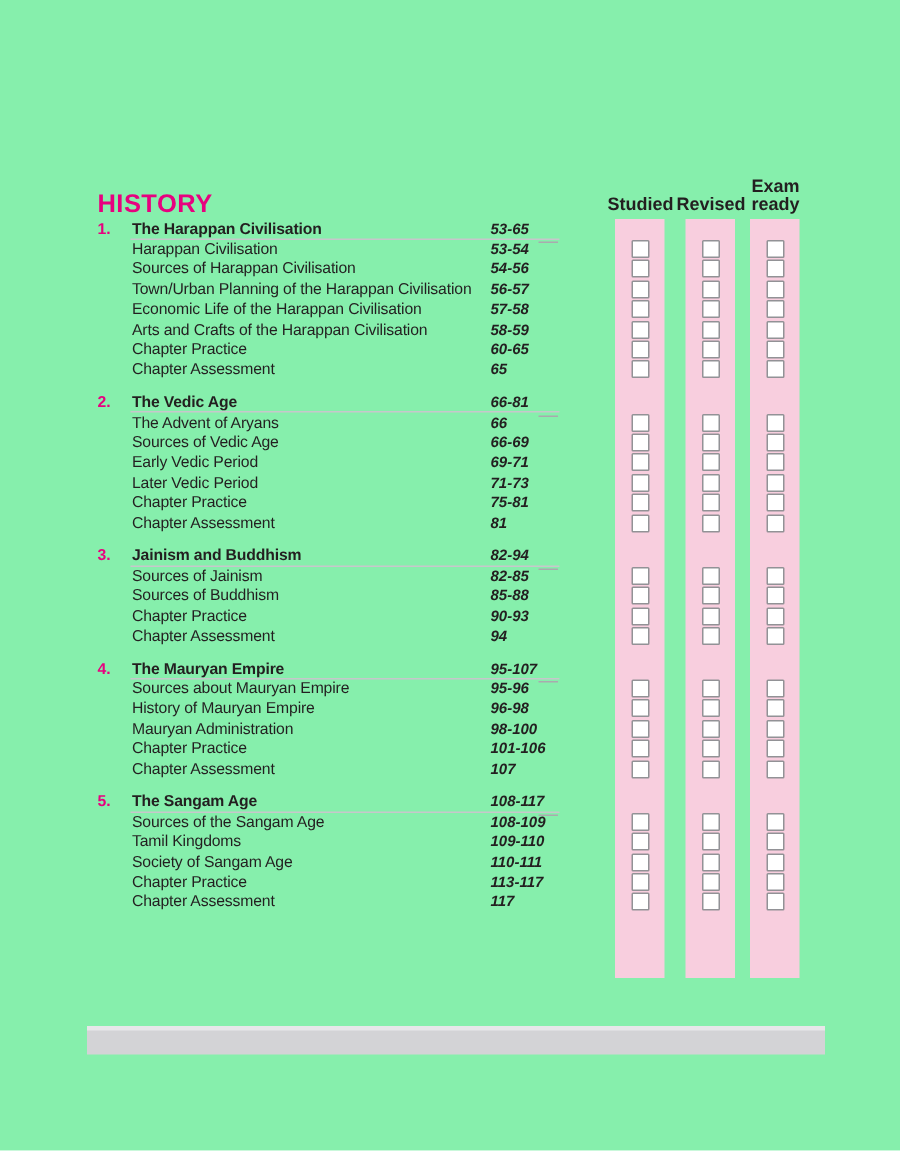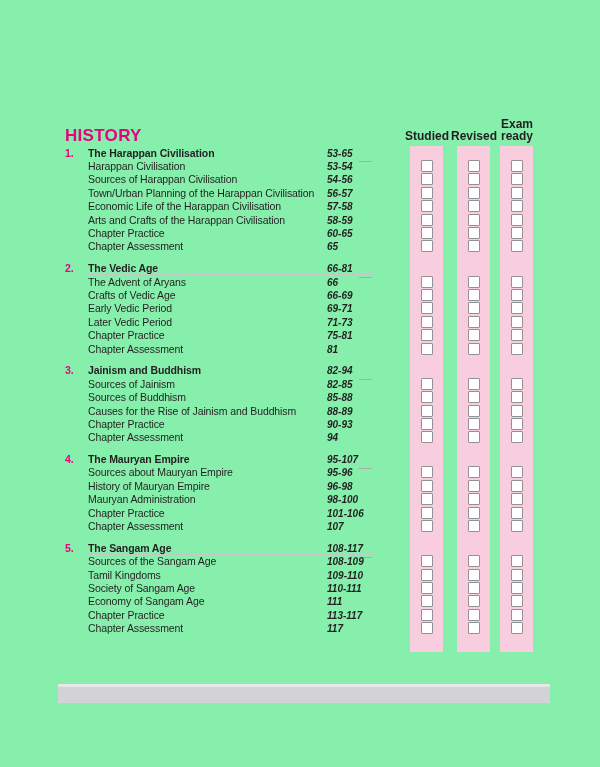--- a/index.html
+++ b/index.html
@@ -220,21 +220,21 @@
     <span class="cb-slot s1">
       <span class="checkbox"></span>
     </span>
     <span class="cb-slot s2">
       <span class="checkbox"></span>
     </span>
   </div>
         <div class="row sub-row">
     <span class="row-text">
       <span class="num" style="color: rgb(231, 1, 127);"></span>
-      <span class="title">Crafts of Vedic Age</span>
+      <span class="title">Sources of Vedic Age</span>
       <span class="pages">66-69</span>
     </span>
     <span class="cb-slot s0">
       <span class="checkbox"></span>
     </span>
     <span class="cb-slot s1">
       <span class="checkbox"></span>
     </span>
     <span class="cb-slot s2">
       <span class="checkbox"></span>
@@ -343,36 +343,20 @@
     <span class="cb-slot s1">
       <span class="checkbox"></span>
     </span>
     <span class="cb-slot s2">
       <span class="checkbox"></span>
     </span>
   </div>
         <div class="row sub-row">
     <span class="row-text">
       <span class="num" style="color: rgb(231, 1, 127);"></span>
-      <span class="title">Causes for the Rise of Jainism and Buddhism</span>
-      <span class="pages">88-89</span>
-    </span>
-    <span class="cb-slot s0">
-      <span class="checkbox"></span>
-    </span>
-    <span class="cb-slot s1">
-      <span class="checkbox"></span>
-    </span>
-    <span class="cb-slot s2">
-      <span class="checkbox"></span>
-    </span>
-  </div>
-        <div class="row sub-row">
-    <span class="row-text">
-      <span class="num" style="color: rgb(231, 1, 127);"></span>
       <span class="title">Chapter Practice</span>
       <span class="pages">90-93</span>
     </span>
     <span class="cb-slot s0">
       <span class="checkbox"></span>
     </span>
     <span class="cb-slot s1">
       <span class="checkbox"></span>
     </span>
     <span class="cb-slot s2">
@@ -541,36 +525,20 @@
     <span class="cb-slot s1">
       <span class="checkbox"></span>
     </span>
     <span class="cb-slot s2">
       <span class="checkbox"></span>
     </span>
   </div>
         <div class="row sub-row">
     <span class="row-text">
       <span class="num" style="color: rgb(231, 1, 127);"></span>
-      <span class="title">Economy of Sangam Age</span>
-      <span class="pages">111</span>
-    </span>
-    <span class="cb-slot s0">
-      <span class="checkbox"></span>
-    </span>
-    <span class="cb-slot s1">
-      <span class="checkbox"></span>
-    </span>
-    <span class="cb-slot s2">
-      <span class="checkbox"></span>
-    </span>
-  </div>
-        <div class="row sub-row">
-    <span class="row-text">
-      <span class="num" style="color: rgb(231, 1, 127);"></span>
       <span class="title">Chapter Practice</span>
       <span class="pages">113-117</span>
     </span>
     <span class="cb-slot s0">
       <span class="checkbox"></span>
     </span>
     <span class="cb-slot s1">
       <span class="checkbox"></span>
     </span>
     <span class="cb-slot s2">

